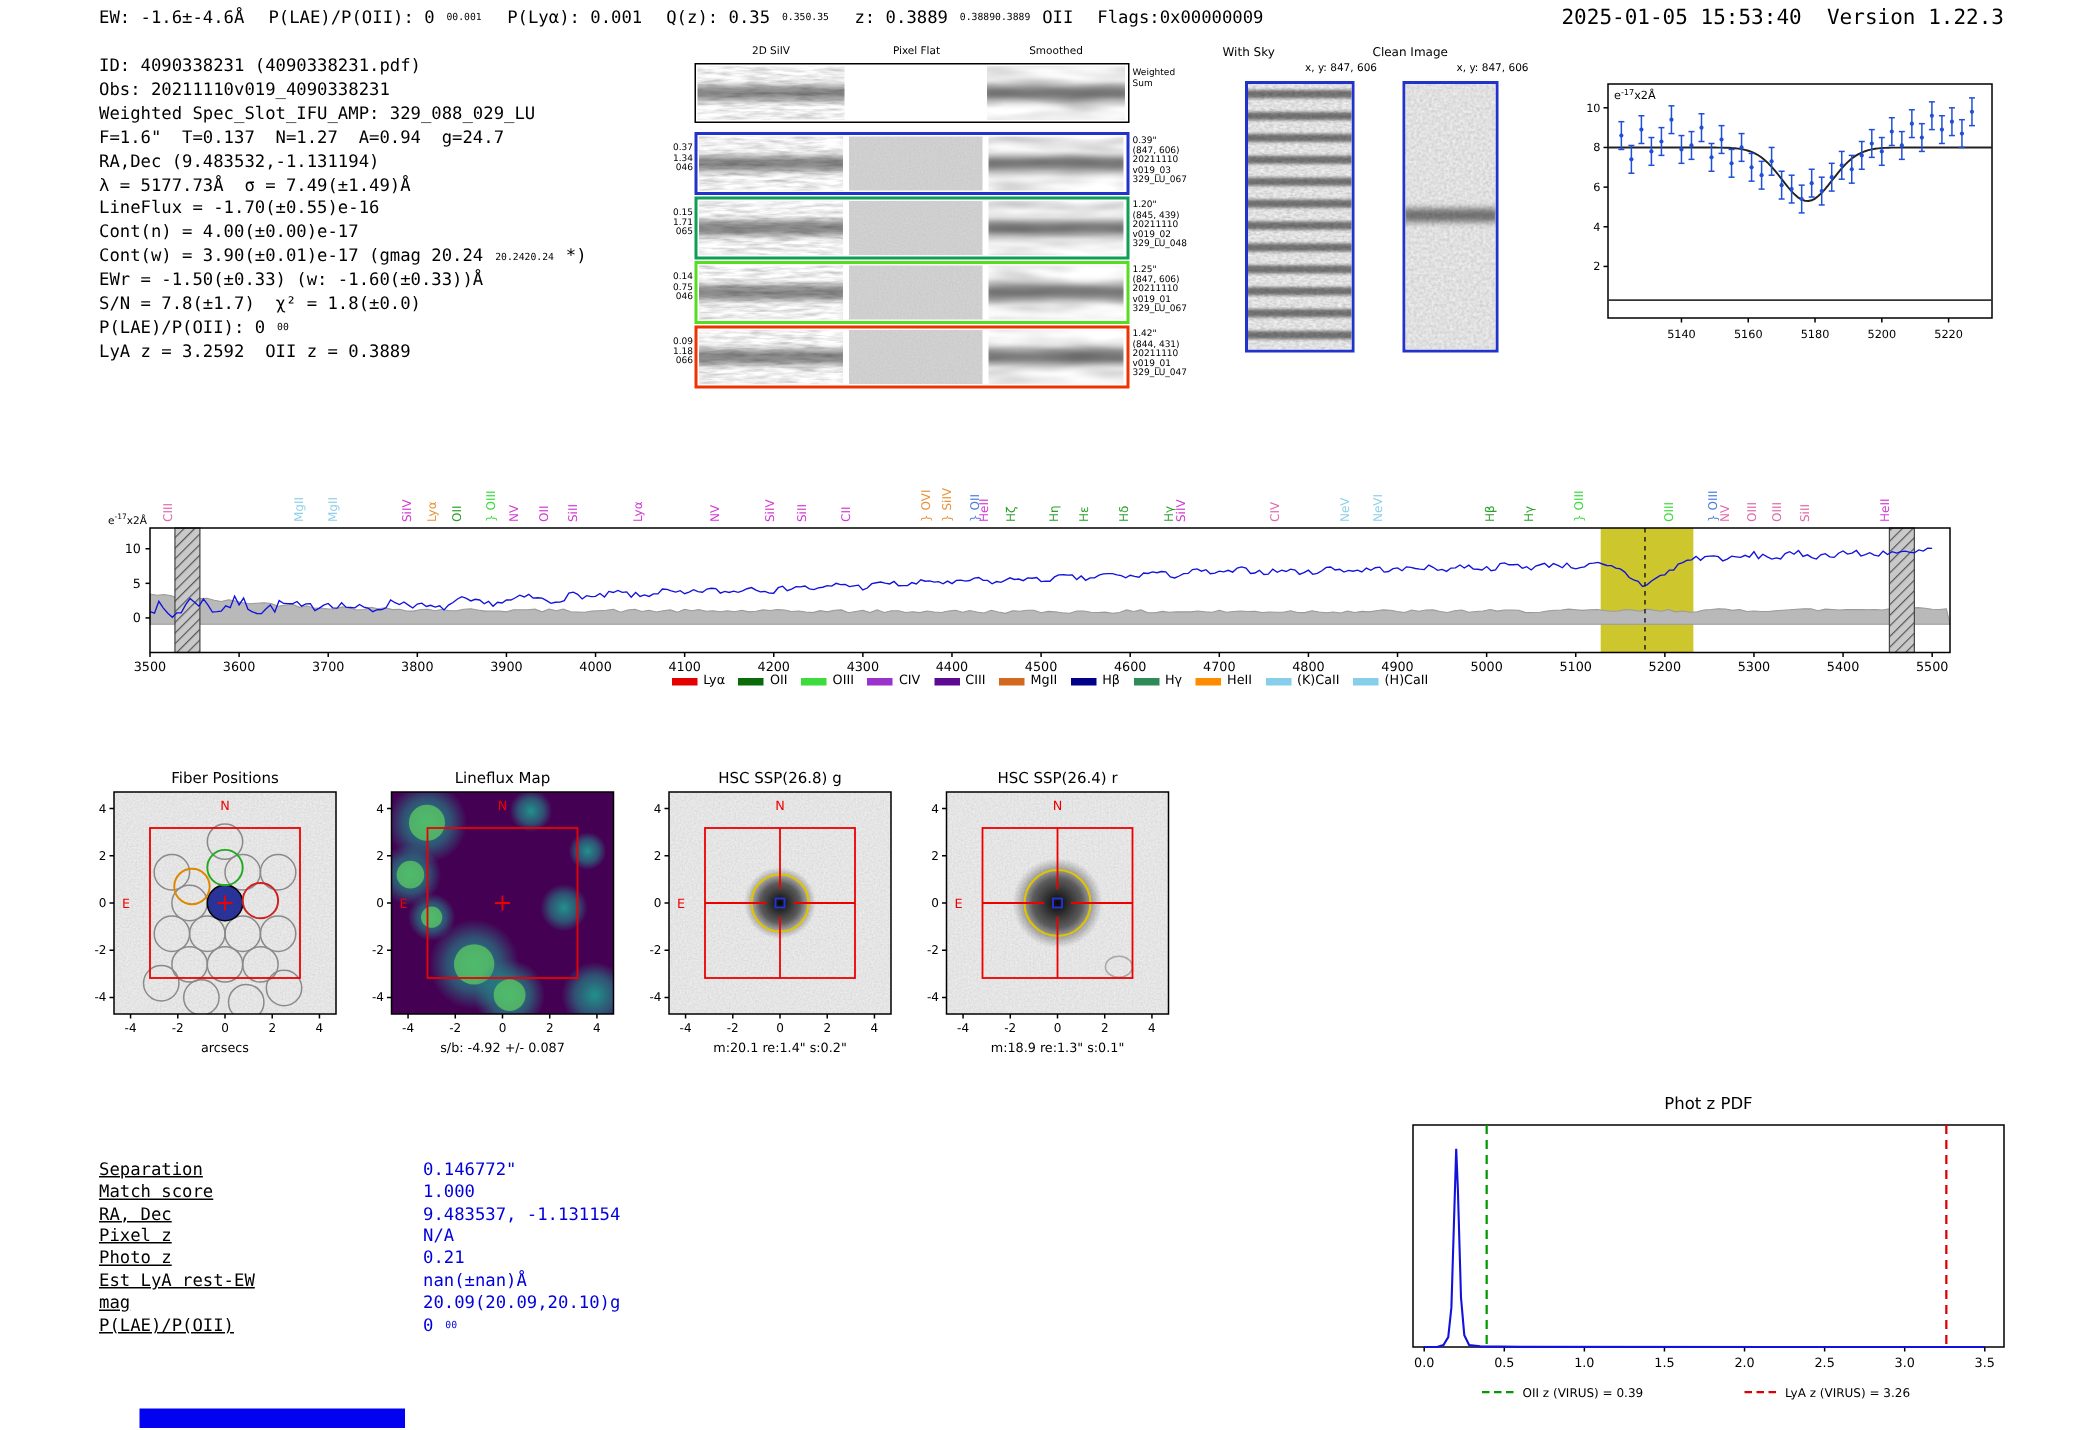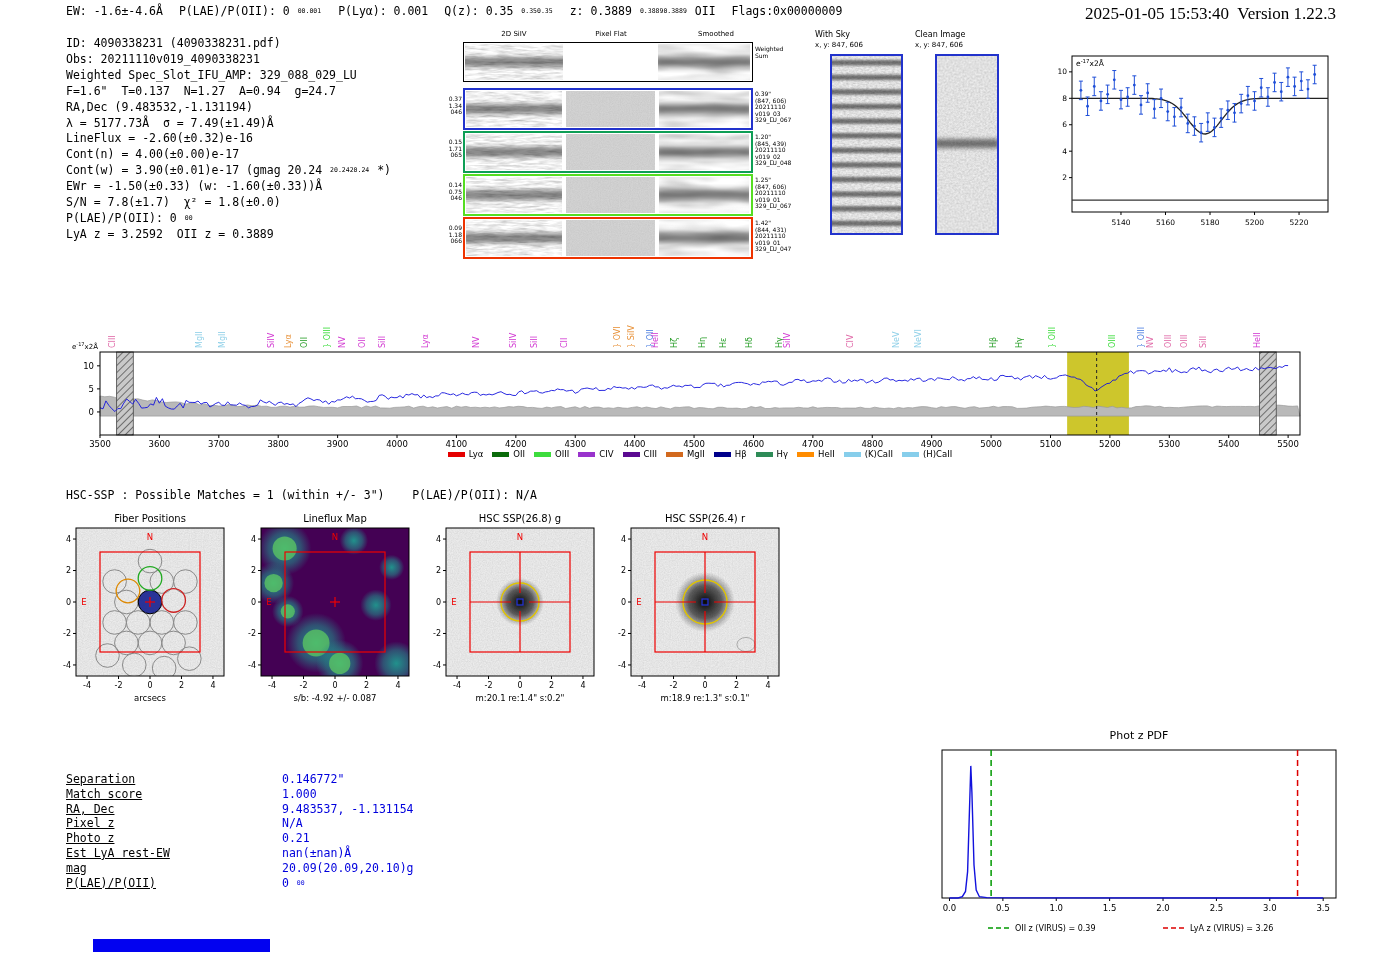--- a/index.html
+++ b/index.html
@@ -1,31 +1,31 @@
 <!DOCTYPE html>
 <html><head>
 <meta charset="utf-8">
 <style>
   html,body{margin:0;padding:0;background:#fff;}
   #root{position:relative;width:1400px;height:953px;background:#fff;overflow:hidden;
         font-family:"DejaVu Sans Mono",monospace;color:#000;}
   #hdr{position:absolute;left:66px;top:4px;font-size:11.5px;white-space:nowrap;}
   #hdr span.seg{margin-right:16px;}
-  #hdr-right{position:absolute;right:64px;top:4px;font-size:17px;white-space:pre;font-family:Liberation Serif, serif;}
+  #hdr-right{position:absolute;right:64px;top:4px;font-size:14px;white-space:pre;}
   #info{position:absolute;left:66px;top:36px;font-size:11.5px;line-height:15.9px;}
   .info-line{white-space:pre;}
   .frac{display:inline-flex;vertical-align:middle;font-size:6.5px;line-height:6.8px;margin:0 1px;}
   .frac span{display:block;}
   #spec2d{position:absolute;left:445px;top:30px;width:350px;height:230px;}
   .s2d-title{position:absolute;font-size:7px;font-family:"DejaVu Sans",sans-serif;text-align:center;width:90px;top:0;}
   .s2d-border{position:absolute;box-sizing:border-box;}
   .s2d-small{position:absolute;font-size:6px;line-height:6.6px;font-family:"DejaVu Sans",sans-serif;}
   #skyblock{position:absolute;left:815px;top:30px;width:200px;height:215px;}
   .sky-t{position:absolute;top:0;font-size:8px;font-family:"DejaVu Sans",sans-serif;text-align:left;}
-  .sky-xy{position:absolute;top:11px;font-size:7px;font-family:"DejaVu Sans",sans-serif;text-align:left;}
+  .sky-xy{position:absolute;top:11px;font-size:7px;font-family:"DejaVu Sans",sans-serif;text-align:right;}
   .sky-img{position:absolute;box-sizing:border-box;border:2px solid #2233cc;}
   #inset{position:absolute;left:1036px;top:44px;}
   #mainspec{position:absolute;left:70px;top:256px;}
   #legend{position:absolute;left:70px;top:449px;width:1260px;display:flex;justify-content:center;gap:9px;
           font-size:8.5px;font-family:"DejaVu Sans",sans-serif;align-items:center;}
   .leg-item{display:inline-flex;align-items:center;}
   .leg-sw{display:inline-block;width:17px;height:5px;margin-right:4px;}
   #hscline{position:absolute;left:66px;top:488px;font-size:11.5px;white-space:pre;}
   #cutouts{position:absolute;left:46px;top:510px;display:flex;}
   #match{position:absolute;left:66px;top:772px;font-size:11.5px;line-height:14.8px;}
@@ -50,33 +50,33 @@
           <span>0.3889</span>
         </span> OII</span><span class="seg">Flags:0x00000009</span></div>
   <div id="hdr-right">2025-01-05 15:53:40  Version 1.22.3</div>
   <div id="info">
       <div class="info-line">ID: 4090338231 (4090338231.pdf)</div>
       <div class="info-line">Obs: 20211110v019_4090338231</div>
       <div class="info-line">Weighted Spec_Slot_IFU_AMP: 329_088_029_LU</div>
       <div class="info-line">F=1.6"  T=0.137  N=1.27  A=0.94  g=24.7</div>
       <div class="info-line">RA,Dec (9.483532,-1.131194)</div>
       <div class="info-line">λ = 5177.73Å  σ = 7.49(±1.49)Å</div>
-      <div class="info-line">LineFlux = -2.60(±0.32)e-16</div>
+      <div class="info-line">LineFlux = -1.70(±0.55)e-16</div>
       <div class="info-line">Cont(n) = 4.00(±0.00)e-17</div>
       <div class="info-line">Cont(w) = 3.90(±0.01)e-17 (gmag 20.24 <span class="frac"><span>20.24</span><span>20.24</span></span> *)</div>
       <div class="info-line">EWr = -1.50(±0.33) (w: -1.60(±0.33))Å</div>
       <div class="info-line">S/N = 7.8(±1.7)  χ² = 1.8(±0.0)</div>
       <div class="info-line">P(LAE)/P(OII): 0 <span class="frac"><span>0</span><span>0</span></span></div>
       <div class="info-line">LyA z = 3.2592  OII z = 0.3889</div>
     </div>
 
   <div id="spec2d">
       <div class="s2d-title" style="left: 24px;">2D SiIV</div>
       <div class="s2d-title" style="left: 121px;">Pixel Flat</div>
-      <div class="s2d-title" style="left: 226px;">Smoothed</div>
+      <div class="s2d-title" style="left: 214px;">Smoothed</div>
       <div class="s2d-border" style="left: 18px; top: 12px; width: 290px; height: 40px; border: 1.5px solid rgb(0, 0, 0);"></div>
       <svg width="98" height="36" style="position: absolute; left: 20px; top: 14px;">
         <defs>
           <filter id="nz0" x="0%" y="0%" width="100%" height="100%">
             <feTurbulence type="fractalNoise" baseFrequency="0.06 0.45" numOctaves="3" seed="11" stitchTiles="stitch"></feTurbulence>
             <feColorMatrix type="saturate" values="0"></feColorMatrix>
             <feComponentTransfer>
               <feFuncR type="linear" slope="1.1" intercept="0.32"></feFuncR>
               <feFuncG type="linear" slope="1.1" intercept="0.32"></feFuncG>
               <feFuncB type="linear" slope="1.1" intercept="0.32"></feFuncB>
@@ -783,21 +783,20 @@
       <span class="leg-item">
         <span class="leg-sw" style="background: rgb(135, 206, 235);"></span>
         <span>(K)CaII</span>
       </span>
       <span class="leg-item">
         <span class="leg-sw" style="background: rgb(135, 206, 235);"></span>
         <span>(H)CaII</span>
       </span>
     </div>
 
-  <div id="hscline">HSC-SSP : Possible Matches = 1 (within +/- 3")    P(LAE)/P(OII): N/A</div>
   <div id="cutouts">
       <svg width="185" height="200">
         <text x="104" y="12" font-size="10" fill="#000" text-anchor="middle" font-family="DejaVu Sans, sans-serif">Fiber Positions</text>
         <defs>
           <clipPath id="cp39">
             <rect x="30" y="18" width="148" height="148"></rect>
           </clipPath>
         </defs>
         <g clip-path="url(#cp39)">
           <defs>

